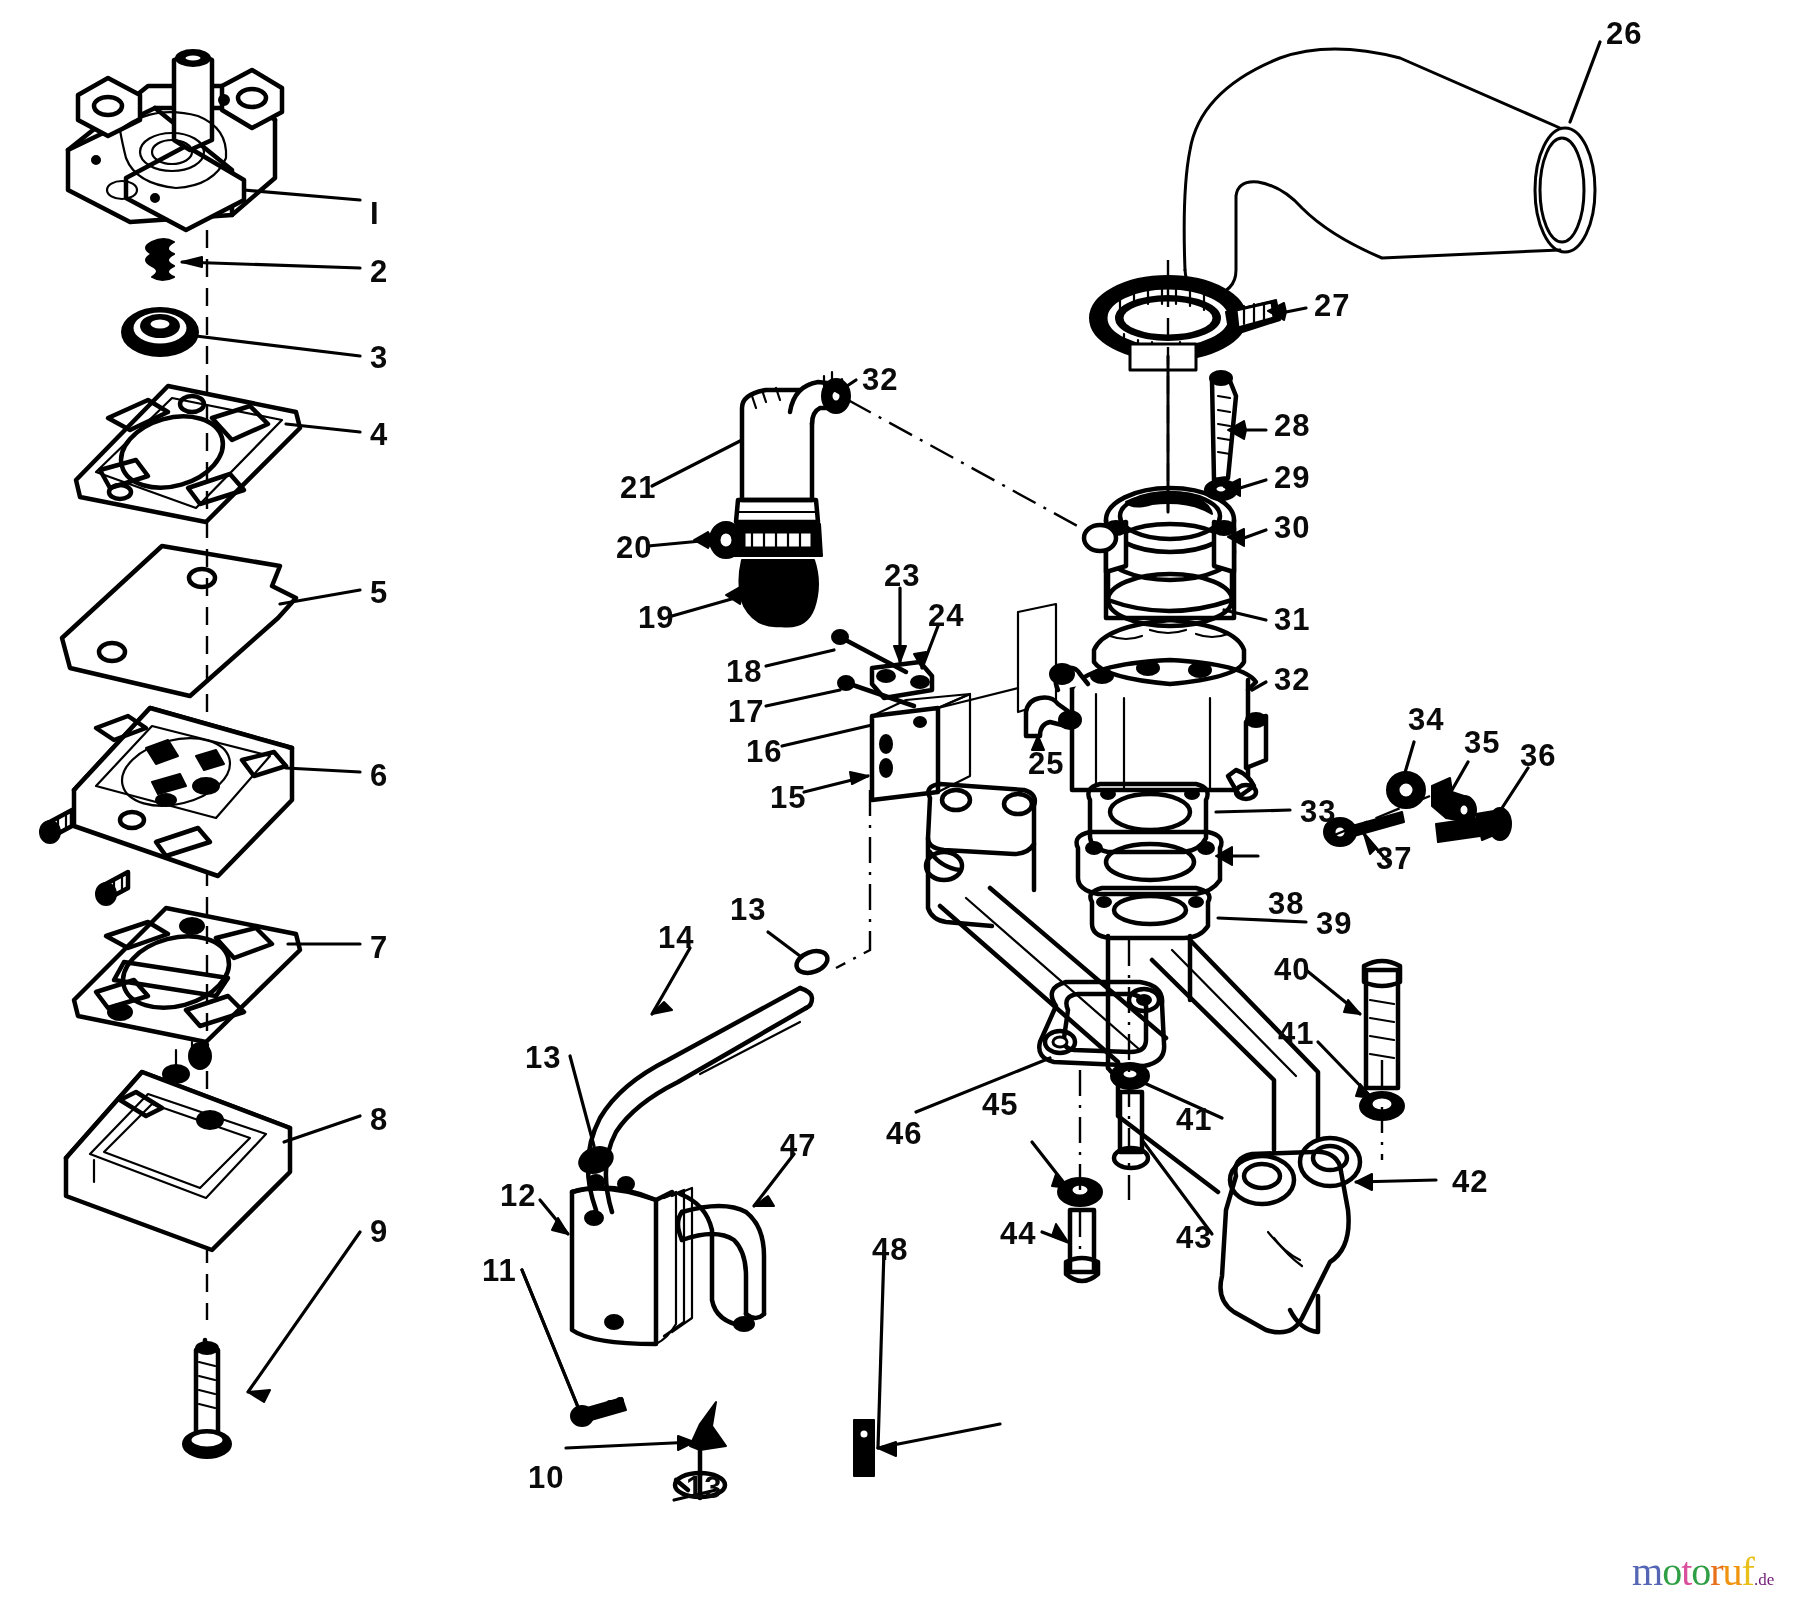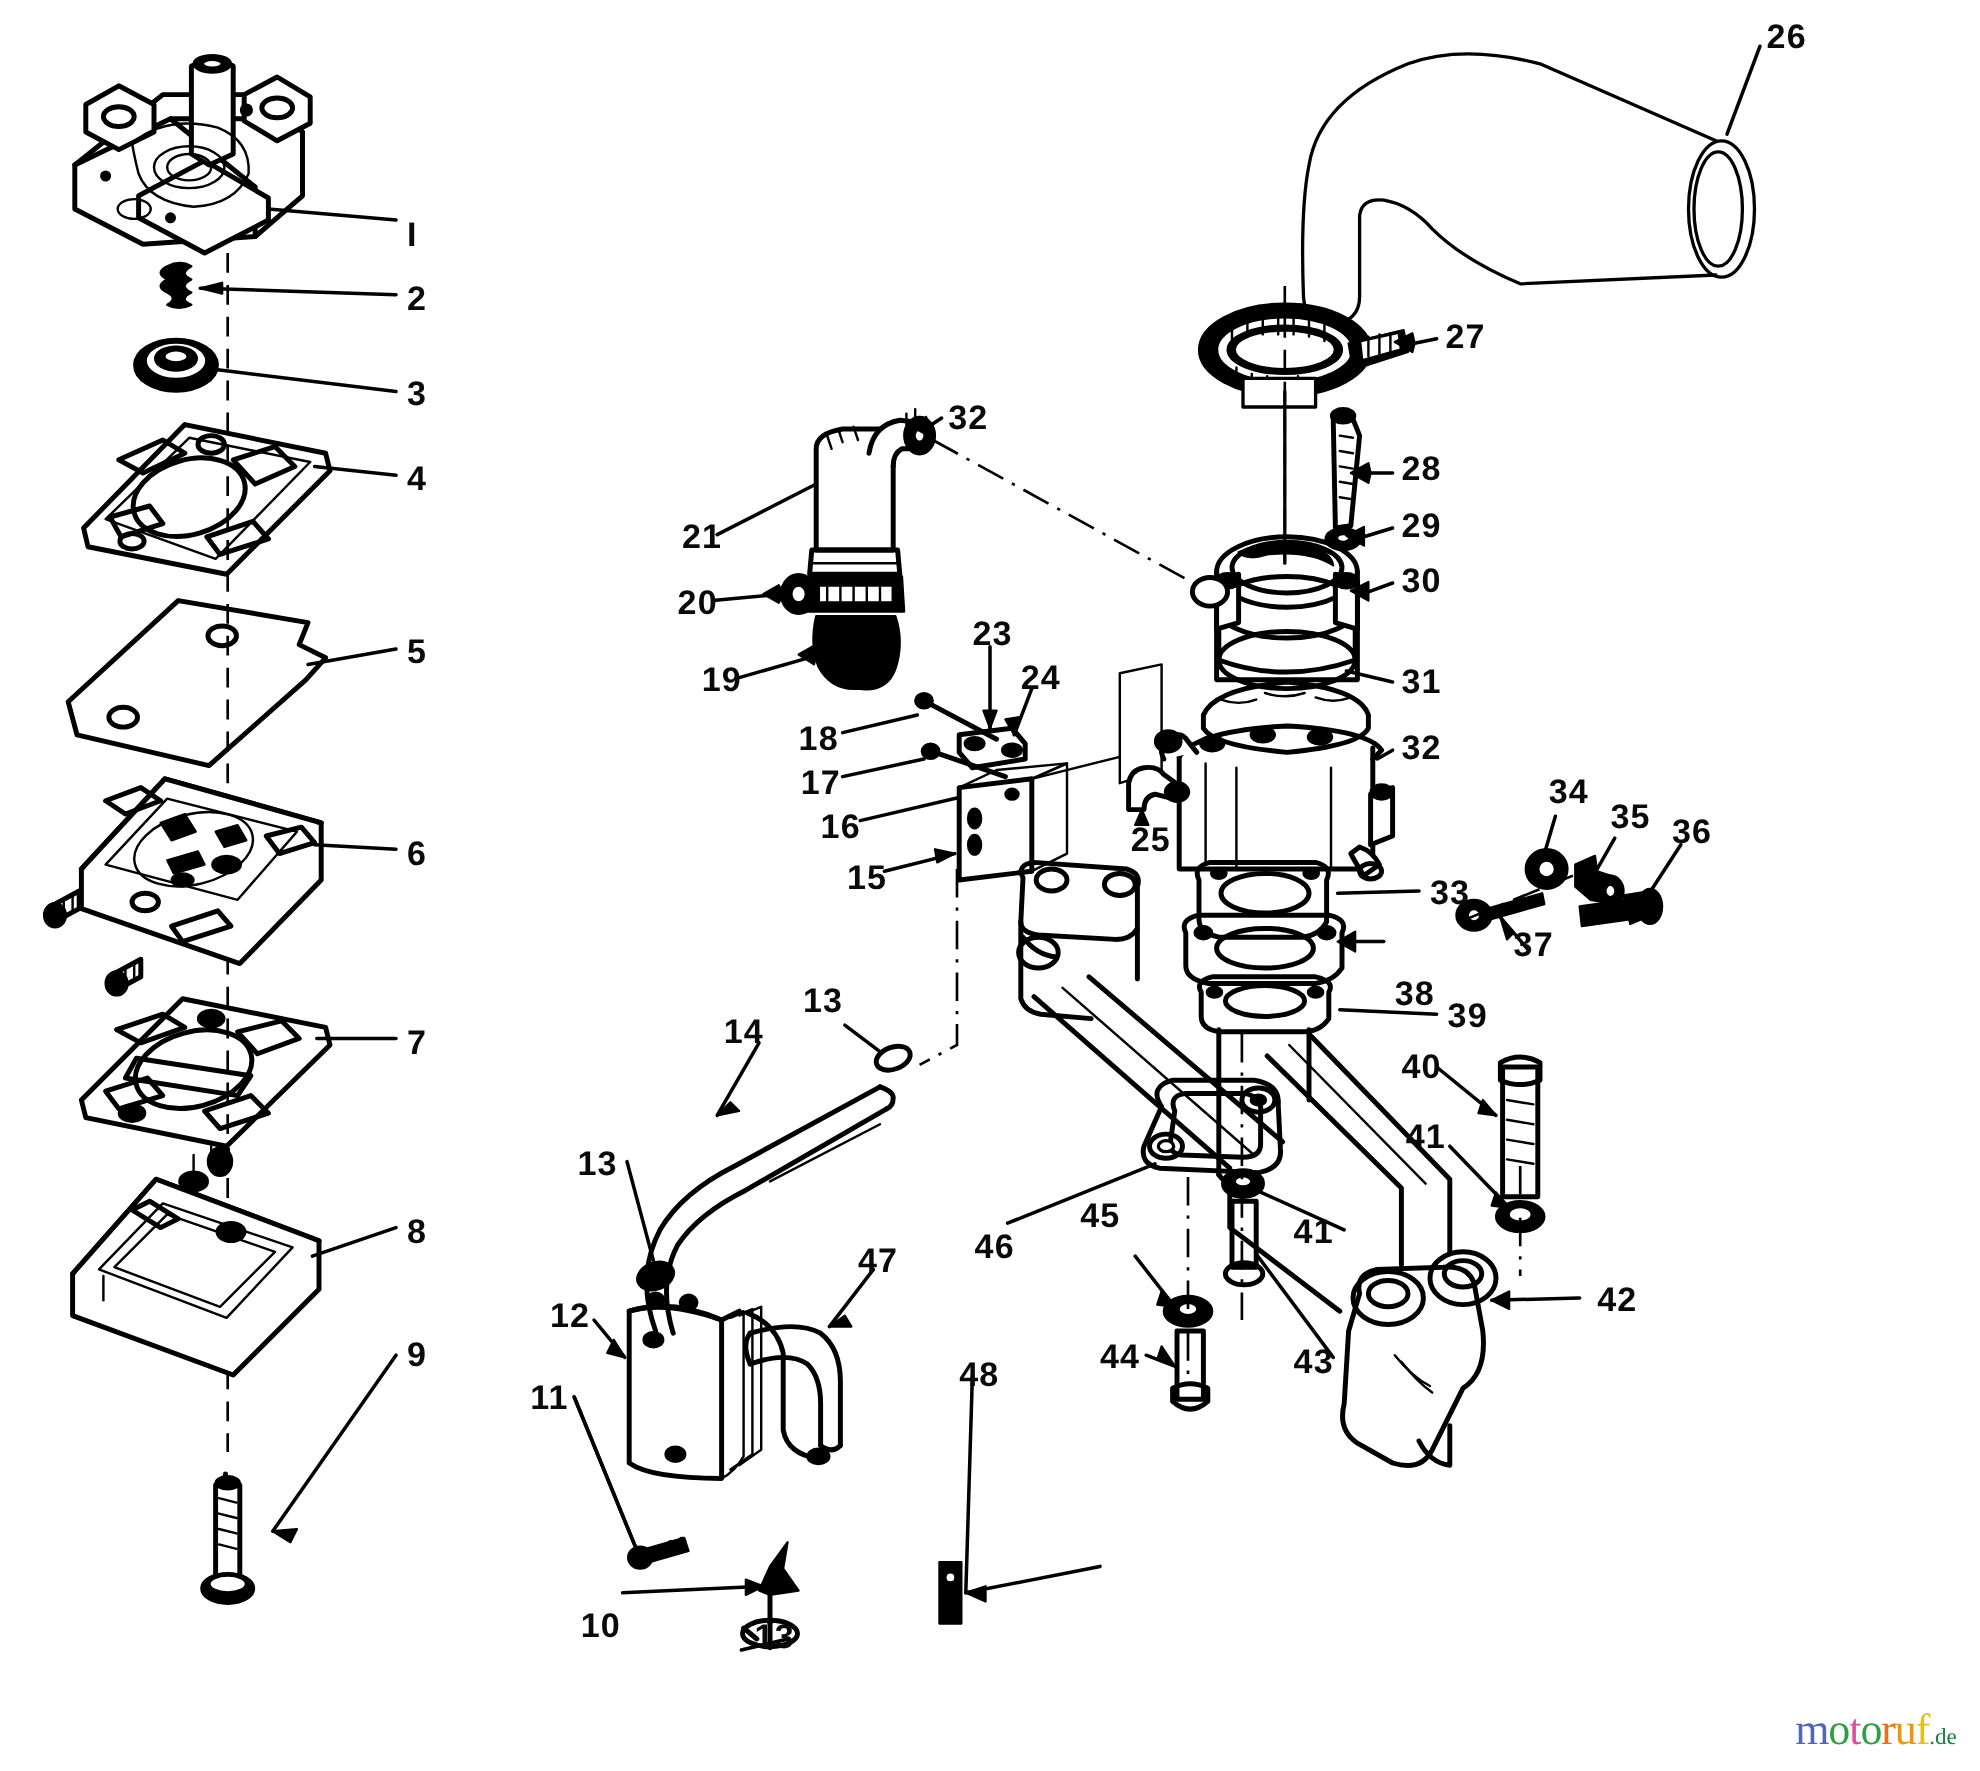--- a/index.html
+++ b/index.html
@@ -29,21 +29,21 @@
   #watermark{
     position:absolute;
     left:1632px;top:1552px;
     font-family:"Liberation Serif", serif;
     font-size:40px;
     line-height:1;
     white-space:nowrap;
     letter-spacing:-1px;
   }
   #watermark span{display:inline;}
-  .wm-de{font-size:21px;color:#15803d;letter-spacing:0;}
+  .wm-de{font-size:17px;color:#701a75;letter-spacing:0;}
   .wm-dot{
     display:inline-block;width:5px;height:5px;border-radius:50%;
     background:#c8a200;position:relative;top:-22px;left:-10px;
   }
 </style>
 </head>
 <body>
 
 <div id="stage">
 

